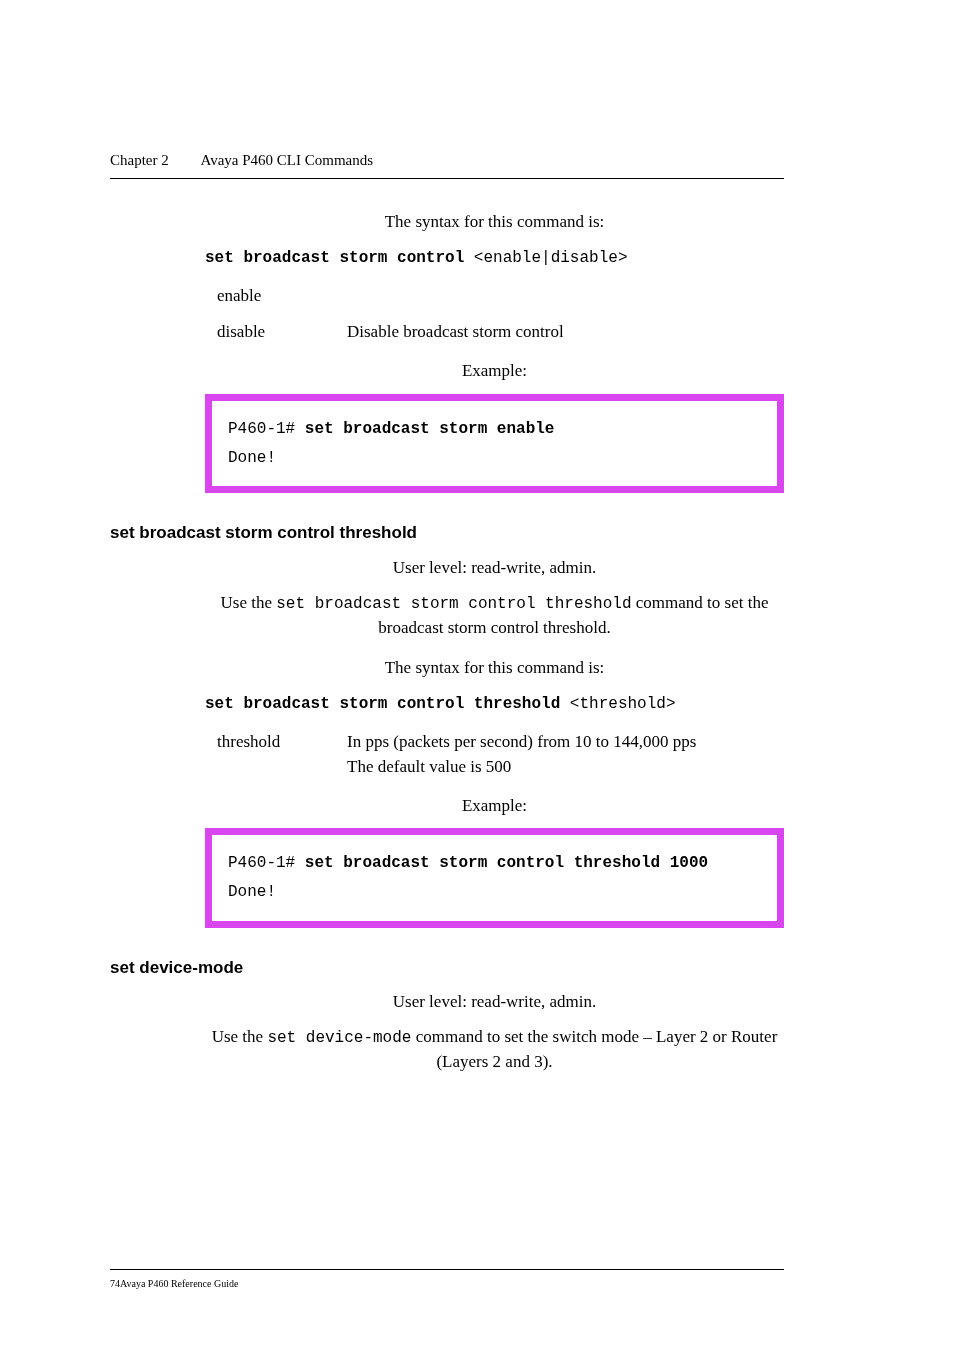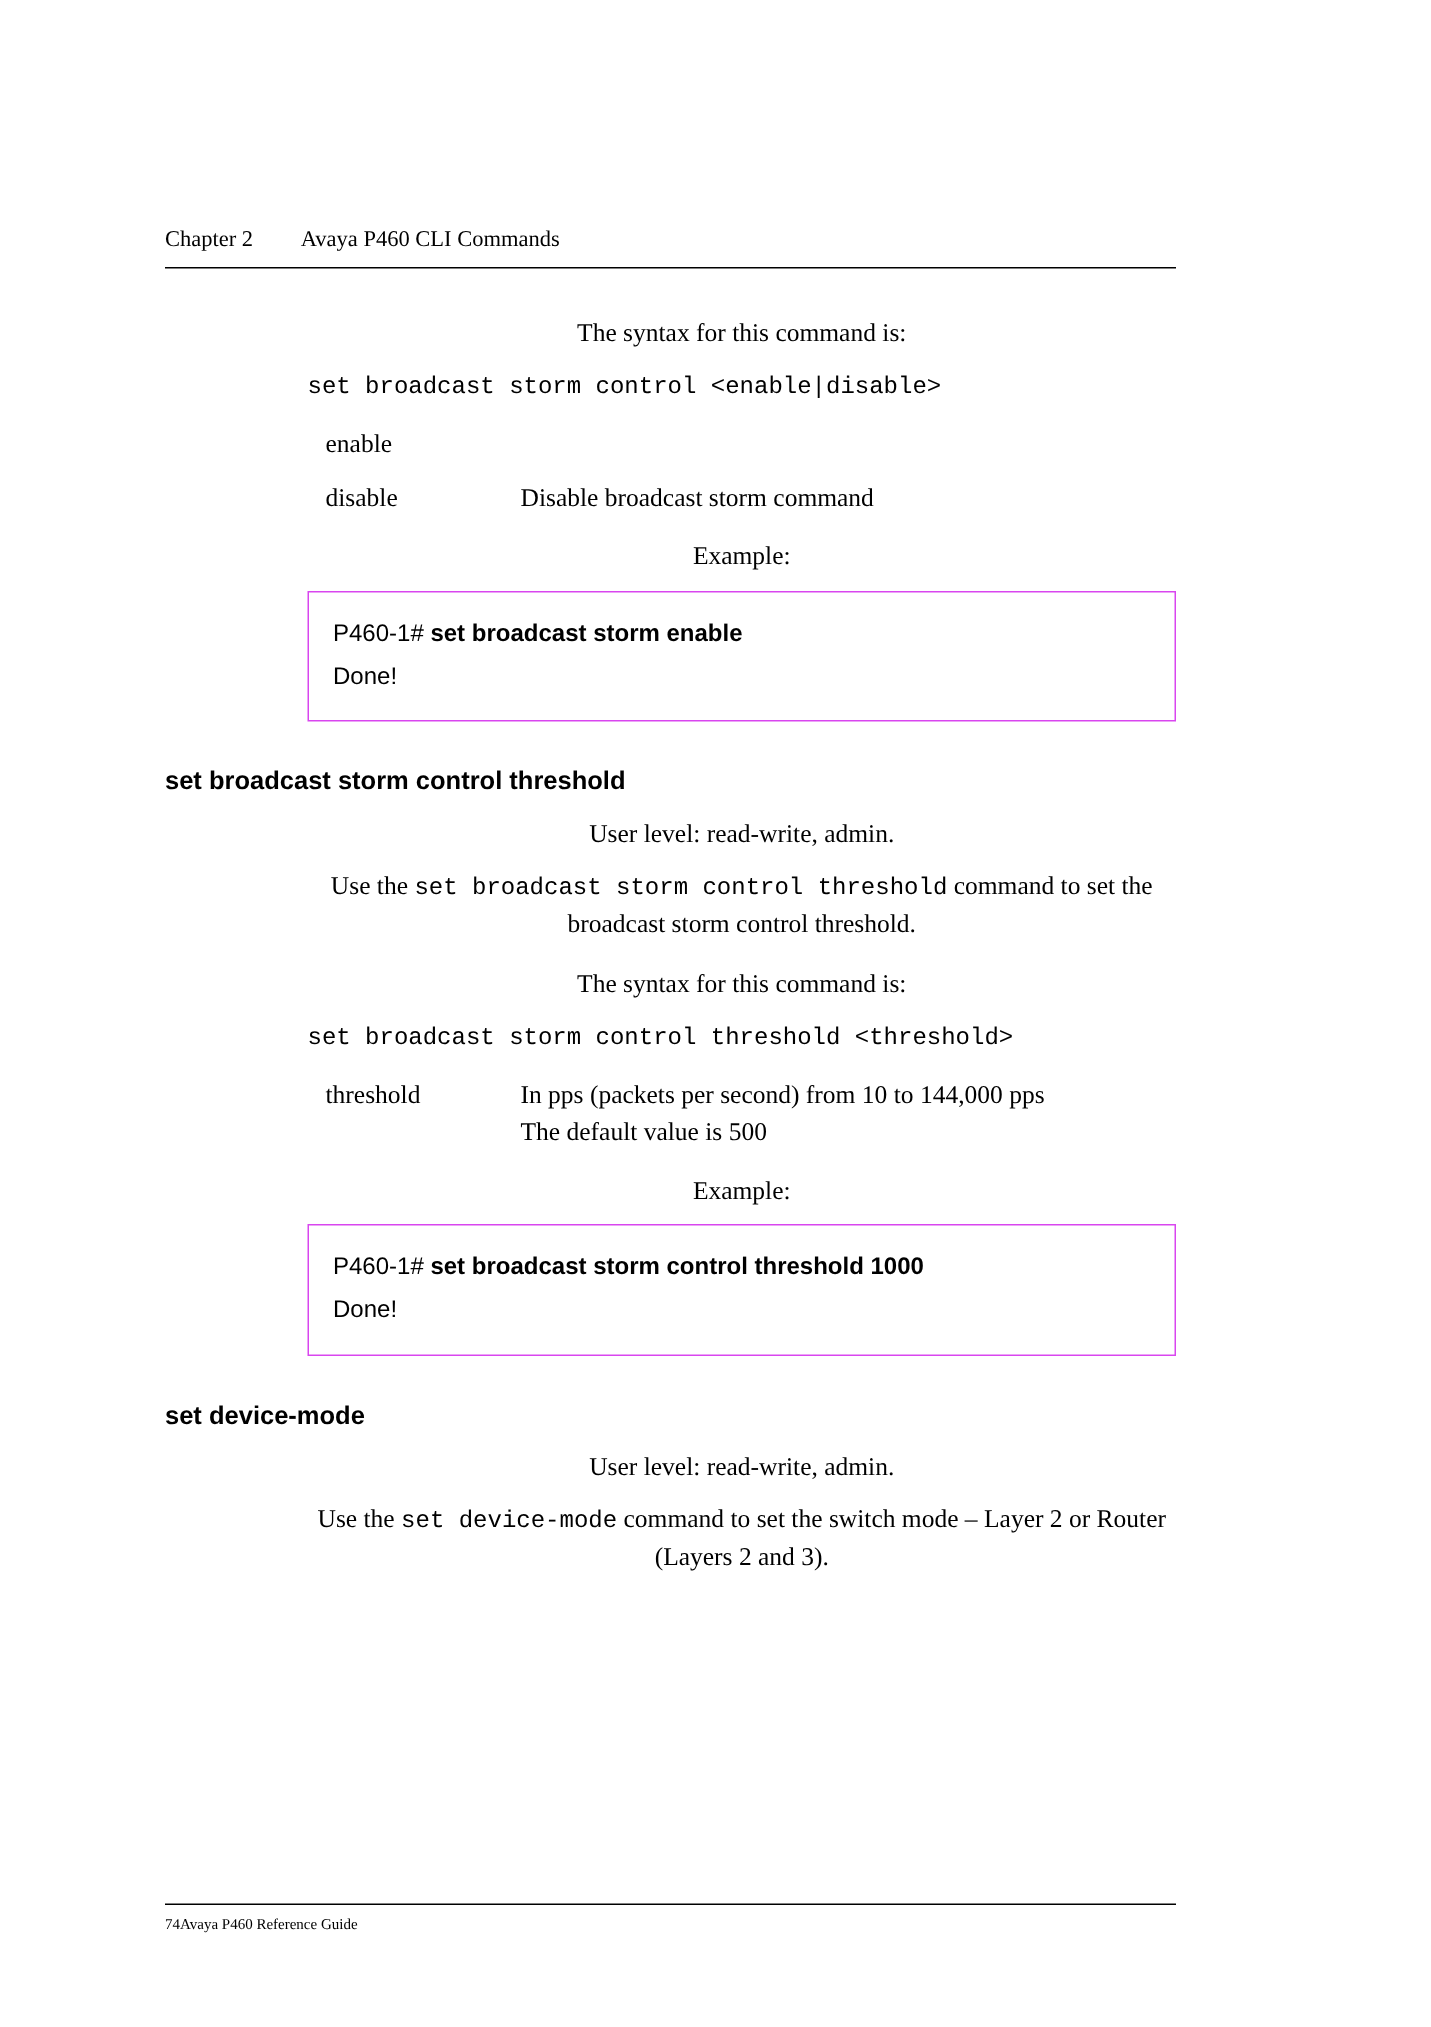--- a/index.html
+++ b/index.html
@@ -43,44 +43,44 @@
     font-size: 17px;
     line-height: 1.45;
   }
   .mono {
     font-family: "Courier New", Courier, monospace;
     font-size: 16px;
   }
   .monob {
     font-family: "Courier New", Courier, monospace;
     font-size: 16px;
-    font-weight: normal;
+    font-weight: bold;
   }
   .param-table {
     margin-top: 14px;
     margin-bottom: 14px;
     margin-left: 12px;
   }
   .param-row {
     display: flex;
     margin-bottom: 12px;
   }
   .param-name {
     width: 130px;
     flex: 0 0 130px;
   }
   .param-desc {
     flex: 1;
   }
   .example-box {
-    border: 1px solid #d946ef;
+    border: 7px solid #d946ef;
     padding: 14px 16px;
     margin-top: 10px;
     margin-bottom: 28px;
-    font-family: Liberation Sans, sans-serif;
+    font-family: Liberation Mono, monospace;
     font-size: 16px;
     line-height: 1.8;
   }
   .section-heading {
     font-family: Arial, Helvetica, sans-serif;
     font-weight: bold;
     font-size: 17px;
     margin-top: 22px;
     margin-bottom: 10px;
     margin-left: -95px;
@@ -123,21 +123,21 @@
     <div class="cmdline">
       <span class="monob">set broadcast storm control</span><span class="mono"> &lt;enable|disable&gt;</span>
     </div>
 
     <div class="param-table">
       <div class="param-row">
         <div class="param-name">enable</div>
       </div>
       <div class="param-row">
         <div class="param-name">disable</div>
-        <div class="param-desc">Disable broadcast storm command</div>
+        <div class="param-desc">Disable broadcast storm control</div>
       </div>
     </div>
 
     <div class="para">Example:</div>
 
     <div class="example-box">
       <div>
         <span>P460-1#</span><span style="font-weight:bold"> set broadcast storm enable</span>
       </div>
       <div>Done!</div>

